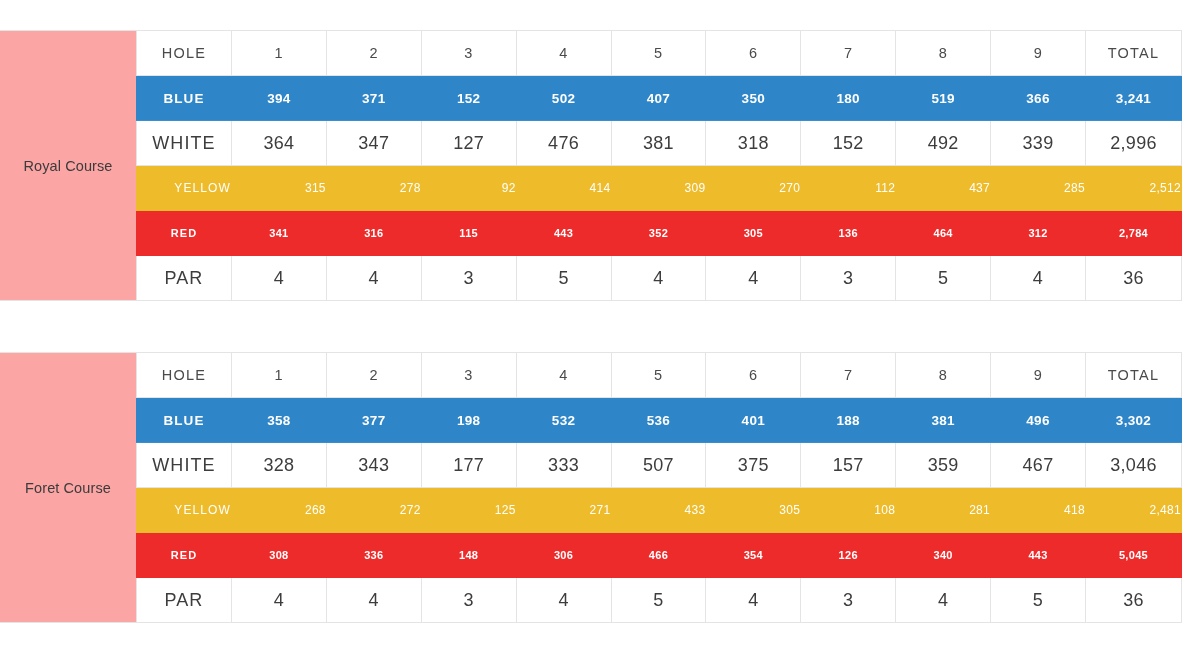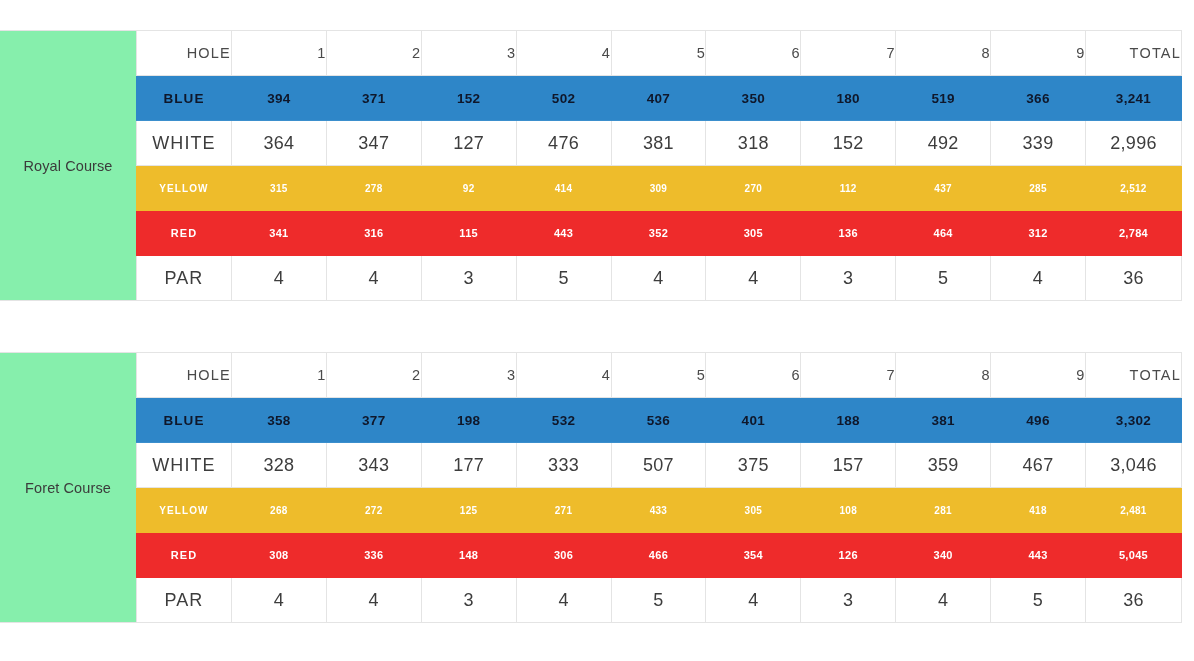--- a/index.html
+++ b/index.html
@@ -38,21 +38,21 @@
     width: 136px;
     flex: 0 0 136px;
     display: flex;
     align-items: center;
     justify-content: center;
     font-size: 14.5px;
     color: #3b3b3b;
     letter-spacing: 0.1px;
     border-top: 1px solid #e4e4e4;
     border-bottom: 1px solid #e4e4e4;
-    background: #86efac;
+    background: #fca5a5;
   }
 
   .scorecard {
     flex: 1 1 auto;
     border-collapse: collapse;
     table-layout: fixed;
     background: #ffffff;
   }
 
   .scorecard col.c-label { width: 95px; }
@@ -70,43 +70,43 @@
     color: #404040;
     letter-spacing: 0.3px;
   }
 
   
   tr.row-head td {
     font-size: 14.5px;
     color: #4a4a4a;
     letter-spacing: 0.6px;
     background: #ffffff;
-    text-align: right;
   }
   tr.row-head td.cell-label { letter-spacing: 1.2px; }
   tr.row-head td.cell-total { letter-spacing: 1.2px; }
 
   
   tr.tee-blue td {
     background: #2e86c8;
-    color: #0f172a;
+    color: #ffffff;
     font-weight: bold;
     font-size: 13.5px;
     border-color: #2e86c8;
     border-top-color: #3b8fcd;
     border-bottom-color: #3b8fcd;
   }
   tr.tee-blue td + td { border-left: 1px solid #4d9ad4; }
 
   tr.tee-yellow td {
     background: #eebc2b;
     color: #ffffff;
-    font-weight: bold;
-    font-size: 10px;
+    font-weight: normal;
+    font-size: 12px;
     border-color: #eebc2b;
+    text-align: right;
   }
   tr.tee-yellow td + td { border-left: 1px solid #f0c648; }
 
   tr.tee-red td {
     background: #ee2b2b;
     color: #ffffff;
     font-weight: bold;
     font-size: 11px;
     border-color: #ee2b2b;
   }

